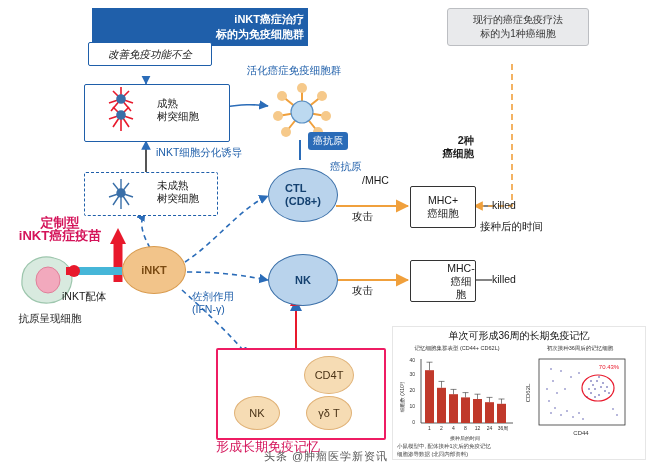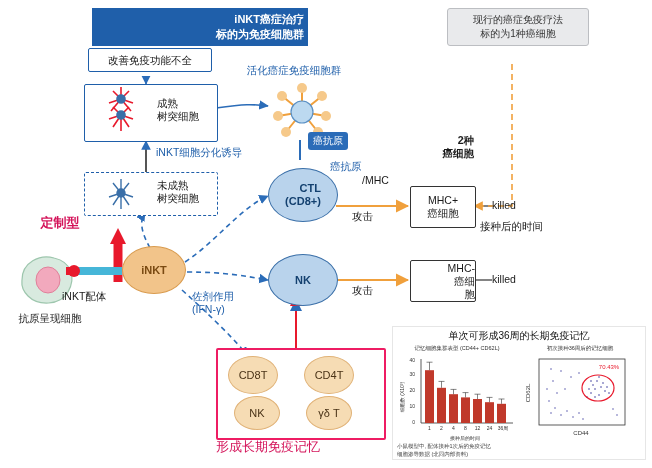--- a/index.html
+++ b/index.html
@@ -7,21 +7,21 @@
   #stage{position:relative;width:652px;height:468px;}
   .abs{position:absolute;}
   .ttl-blue{background:#1f5faa;color:#fff;border-radius:0;text-align:right;font-size:11px;line-height:15px;padding:4px 4px;font-weight:bold;}
   .ttl-gray{background:#e9eaec;color:#333;border:1px solid #bcbec2;border-radius:3px;text-align:center;font-size:10px;line-height:14px;padding:4px 5px;}
   .box-blue{border:1.6px solid #1f5faa;background:#fff;border-radius:2px;}
   .box-dash{border:1.6px dashed #1f5faa;background:#fff;border-radius:2px;}
   .box-black{border:1.4px solid #333;background:#fff;border-radius:2px;}
   .lbl{font-size:10.5px;color:#1a1a1a;line-height:13px;}
   .lbl-blue{font-size:10.5px;color:#1f5faa;line-height:13px;}
   .lbl-red{font-size:13px;color:#d4145a;line-height:13px;}
-  .oval{border-radius:50%;display:flex;align-items:center;justify-content:center;text-align:right;}
+  .oval{border-radius:50%;display:flex;align-items:center;justify-content:center;text-align:left;}
   .oval-blue{background:#b9d3ec;border:1.5px solid #3a6fa8;color:#13406f;font-size:11px;font-weight:bold;line-height:13px;}
   .oval-org{background:#f2c48a;border:1.5px solid #d99b4e;color:#7a4a12;font-size:11px;font-weight:bold;}
   .oval-cream{background:#f6dcb4;border:1.2px solid #e0b277;color:#4a3317;font-size:11px;}
   svg{position:absolute;left:0;top:0;}
   .wm{position:absolute;left:50%;transform:translateX(-50%);bottom:4px;font-size:11px;color:#555;letter-spacing:1px;}
   .axis-lbl{font-size:5px;fill:#333;}
 </style>
 </head>
 <body>
 <div id="stage">
@@ -77,29 +77,29 @@
 <div class="abs ttl-blue" style="left:92px;top:8px;width:208px;">
   <div>iNKT癌症治疗</div>
   <div>标的为免疫细胞群</div>
 </div>
 
 <div class="abs ttl-gray" style="left:447px;top:8px;width:130px;">
   <div>现行的癌症免疫疗法</div>
   <div>标的为1种癌细胞</div>
 </div>
 
-<div class="abs box-blue" style="left:88px;top:48px;width:122px;height:22px;">
+<div class="abs box-blue" style="left:88px;top:42px;width:122px;height:22px;font-style:italic;">
   <div class="lbl" style="text-align:center;line-height:22px;">改善免疫功能不全</div>
 </div>
 
 <div class="abs lbl-blue" style="left:224px;top:64px;width:140px;text-align:center;">
   <span>活化癌症免疫细胞群</span>
 </div>
 
-<div class="abs box-blue" style="left:84px;top:84px;width:132px;height:56px;">
+<div class="abs box-blue" style="left:84px;top:84px;width:132px;height:56px;padding-left:12px;">
   <svg width="132" height="56">
     <g stroke="#e8192c" stroke-width="1.6" fill="none">
       <path d="M36,14 L28,6 M36,14 L44,6 M36,14 L24,18 M36,14 L48,18 M36,14 L26,26 M36,14 L46,26 M36,14 L36,2"></path>
       <path d="M36,30 L28,22 M36,30 L44,22 M36,30 L24,34 M36,30 L48,34 M36,30 L28,42 M36,30 L44,42 M36,30 L36,46"></path>
       <circle cx="36" cy="14" r="4" fill="#3a6fa8" stroke="#3a6fa8"></circle>
       <circle cx="36" cy="30" r="4" fill="#3a6fa8" stroke="#3a6fa8"></circle>
     </g>
   </svg>
   <div class="abs lbl" style="left:72px;top:12px;">
     <div>成熟</div>
@@ -119,20 +119,21 @@
     </g>
   </svg>
   <div class="abs lbl" style="left:72px;top:6px;">
     <div>未成熟</div>
     <div>树突细胞</div>
   </div>
 </div>
 
 <div class="abs lbl-red" style="left:10px;top:216px;width:100px;text-align:center;font-weight:bold;">
   <div>定制型</div>
+  <div>iNKT癌症疫苗</div>
 </div>
 
 <div class="abs" style="left:14px;top:252px;width:70px;height:56px;">
   <svg width="70" height="56">
     <path d="M8,28 C8,10 26,2 40,6 C58,10 62,26 54,40 C46,54 24,54 14,44 C6,36 8,30 8,28 Z" fill="#d8eadf" stroke="#9dc6ad" stroke-width="1.2"></path>
     <ellipse cx="34" cy="28" rx="12" ry="13" fill="#f2a9bd" stroke="#e0809a" stroke-width="1"></ellipse>
   </svg>
 </div>
 <div class="abs lbl" style="left:4px;top:312px;width:92px;text-align:center;">
   <span>抗原呈现细胞</span>
@@ -211,37 +212,34 @@
   <div class="lbl" style="text-align:center;">
     <div>MHC+</div>
     <div>癌细胞</div>
   </div>
 </div>
 <div class="abs lbl" style="left:492px;top:199px;">
   <span>killed</span>
 </div>
 
 <div class="abs box-black" style="left:410px;top:260px;width:64px;height:40px;display:flex;align-items:center;justify-content:center;">
-  <div class="lbl" style="text-align:right;margin-left:36px;">
+  <div class="lbl" style="text-align:center;margin-left:36px;">
     <div>MHC-</div>
     <div>癌细胞</div>
   </div>
 </div>
 <div class="abs lbl" style="left:492px;top:273px;">
   <span>killed</span>
 </div>
 
 <div class="abs lbl" style="left:480px;top:220px;">
   <span>接种后的时间</span>
 </div>
 
 <div class="abs" style="left:216px;top:348px;width:166px;height:88px;border:2px solid #ee1c63;border-radius:2px;background:#fff;"></div>
-<div class="abs oval oval-cream" style="left:228px;top:356px;width:48px;height:36px;">
-  <span>CD8T</span>
-</div>
 <div class="abs oval oval-cream" style="left:304px;top:356px;width:48px;height:36px;">
   <span>CD4T</span>
 </div>
 <div class="abs oval oval-cream" style="left:234px;top:396px;width:44px;height:32px;">
   <span>NK</span>
 </div>
 <div class="abs oval oval-cream" style="left:306px;top:396px;width:44px;height:32px;">
   <span>γδ T</span>
 </div>
 <div class="abs lbl-red" style="left:216px;top:440px;width:166px;">
@@ -350,14 +348,17 @@
   </svg>
 
   <div class="abs" style="left:4px;top:116px;font-size:5.5px;color:#444;">
     <span>小鼠模型中, 配体接种1次后的免疫记忆</span>
   </div>
   <div class="abs" style="left:4px;top:124px;font-size:5.5px;color:#444;">
     <span>细胞渗导数据 (北同内部资料)</span>
   </div>
 </div>
 
+<div class="wm">
+  <span>头条 @肿瘤医学新资讯</span>
+</div>
 
 </div>
 
 </body></html>

